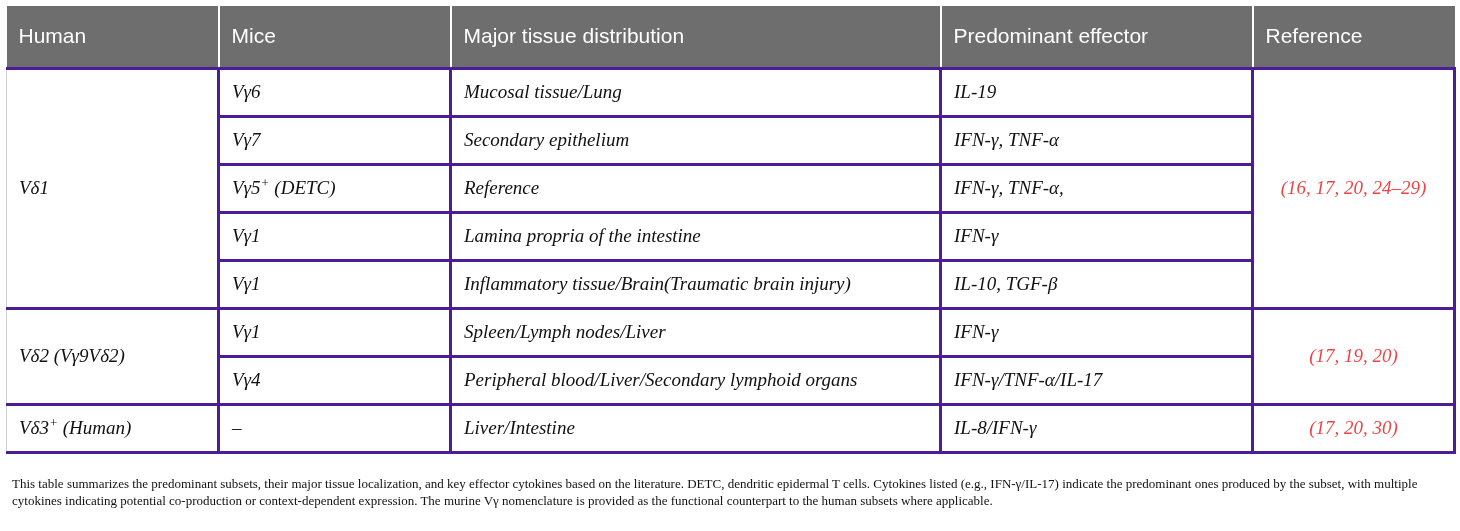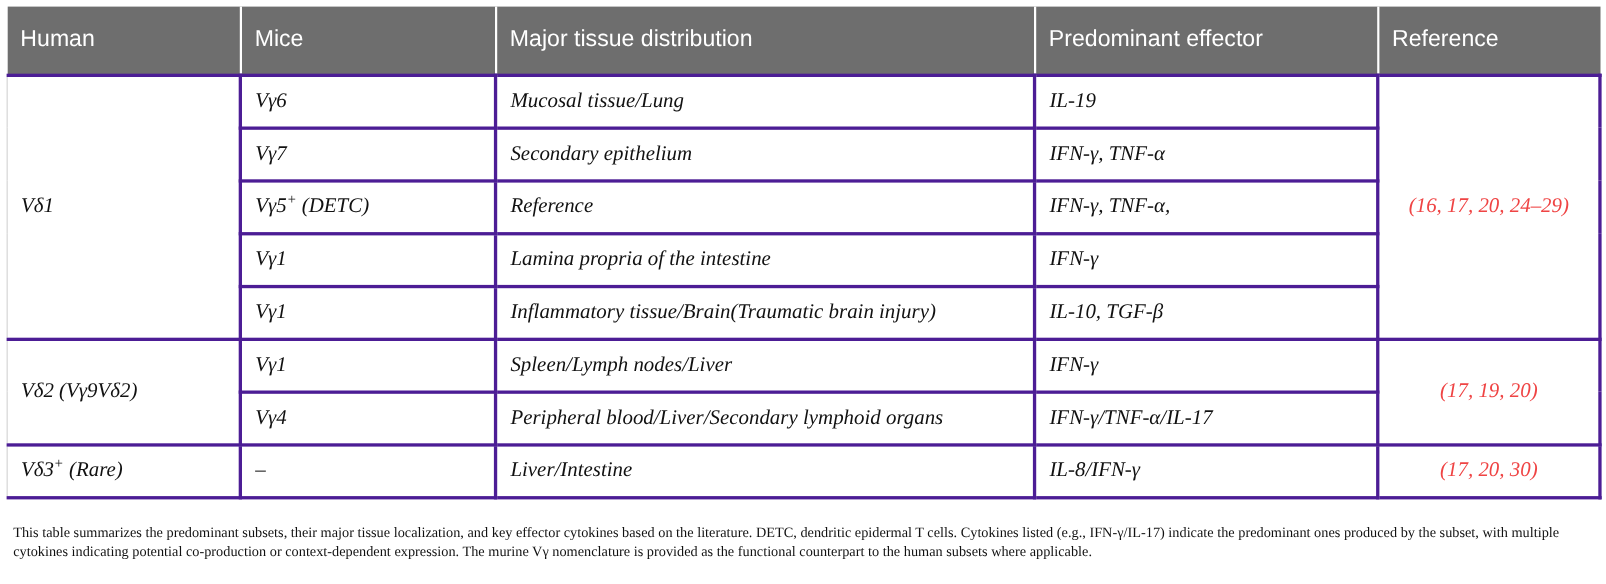--- a/index.html
+++ b/index.html
@@ -150,21 +150,21 @@
           <span class="ref-link">(17, 19, 20)</span>
         </td>
       </tr>
       <tr>
         <td>Vγ4</td>
         <td>Peripheral blood/Liver/Secondary lymphoid organs</td>
         <td>IFN-γ/TNF-α/IL-17</td>
       </tr>
 
       <tr>
-        <td><span>Vδ3</span><sup>+</sup><span> (Rare)</span></td>
+        <td><span>Vδ3</span><sup>+</sup><span> (Human)</span></td>
         <td>–</td>
         <td>Liver/Intestine</td>
         <td>IL-8/IFN-γ</td>
         <td class="ref-cell">
           <span class="ref-link">(17, 20, 30)</span>
         </td>
       </tr>
 
     </tbody>
   </table>

